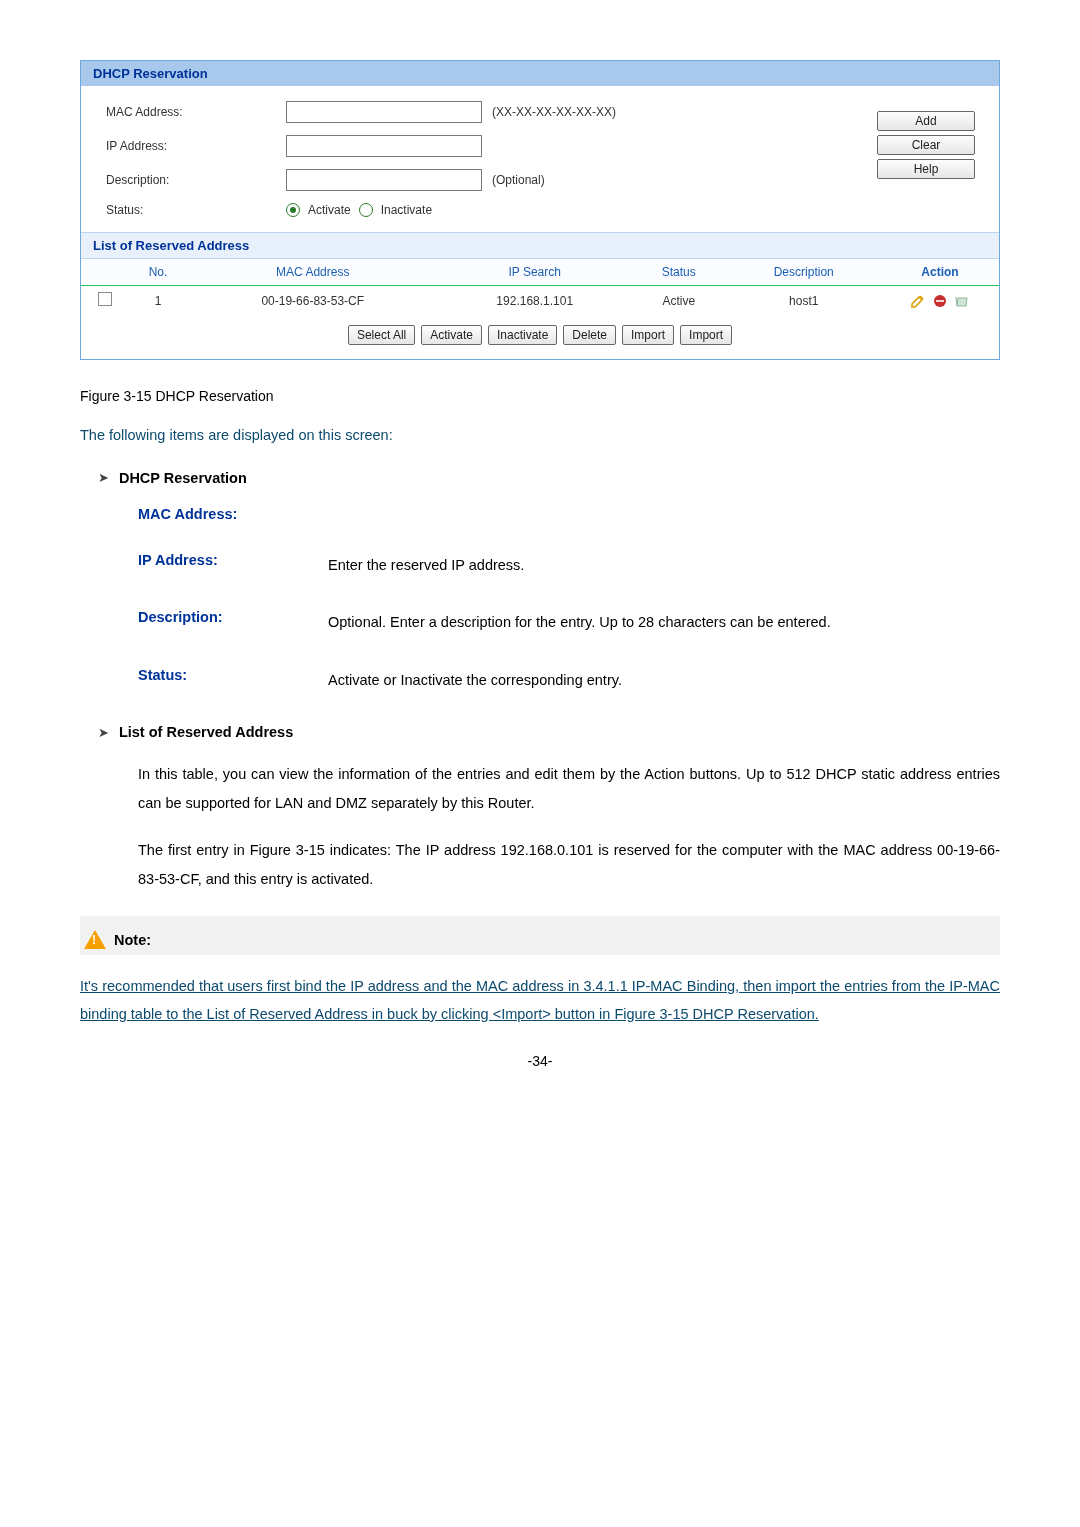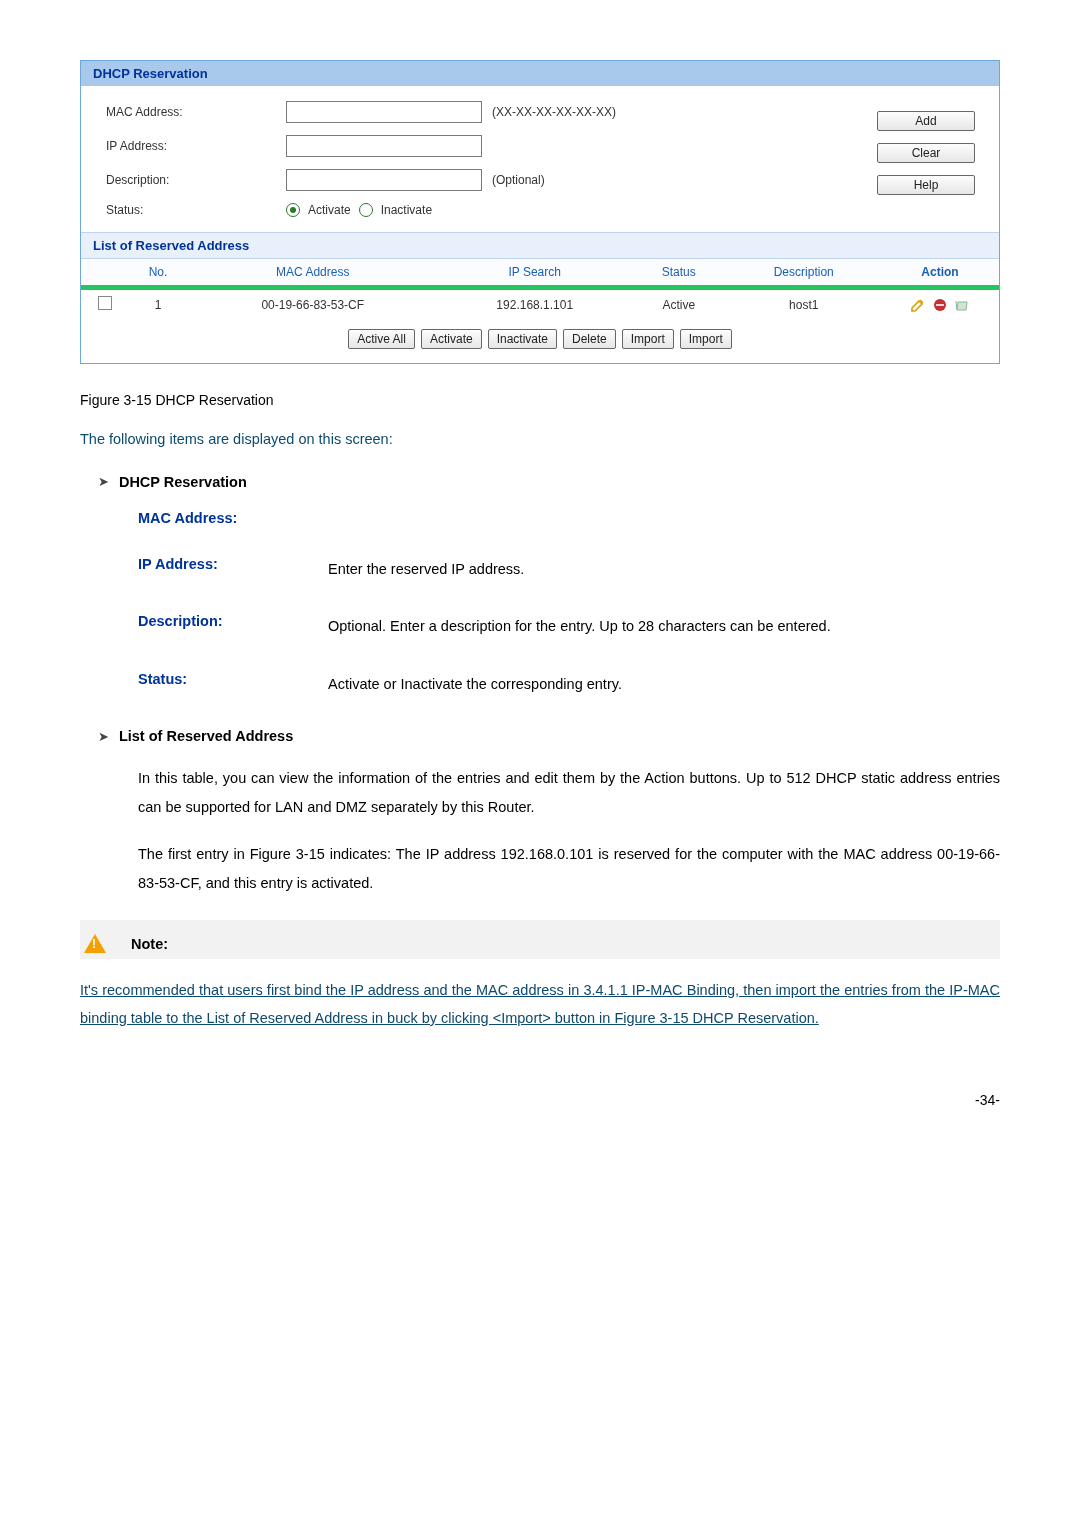--- a/index.html
+++ b/index.html
@@ -69,21 +69,21 @@
     content: "";
     width: 6px;
     height: 6px;
     border-radius: 50%;
     background: #2a7a2a;
   }
   .form-right {
     width: 100px;
     display: flex;
     flex-direction: column;
-    gap: 12px;
+    gap: 4px;
     padding-top: 10px;
     padding-right: 10px;
   }
   .btn {
     border: 1px solid #666;
     background: linear-gradient(#fdfdfd,#e6e6e6);
     font-size: 12px;
     padding: 2px 8px;
     text-align: center;
     border-radius: 2px;
@@ -104,21 +104,21 @@
     width: 100%;
     border-collapse: collapse;
     font-family: Verdana, sans-serif;
     font-size: 12px;
   }
   .tbl th {
     color: #1a5fb4;
     font-weight: normal;
     padding: 6px 4px;
     text-align: center;
-    border-bottom: 5px solid #22c55e;
+    border-bottom: 1px solid #22c55e;
     background: #fafcff;
   }
   .tbl td {
     text-align: center;
     padding: 6px 4px;
     color: #333;
   }
   .checkbox {
     width: 12px;
     height: 12px;
@@ -192,21 +192,21 @@
     margin-bottom: 18px;
   }
   .note-box {
     background: #f2f2f3;
     margin-top: 22px;
     padding: 14px 2px 6px 2px;
   }
   .note-head {
     display: flex;
     align-items: center;
-    gap: 25px;
+    gap: 8px;
     margin-left: 2px;
   }
   .warn-icon {
     width: 0; height: 0;
     border-left: 11px solid transparent;
     border-right: 11px solid transparent;
     border-bottom: 19px solid #f5a000;
     position: relative;
   }
   .warn-icon::after {
@@ -216,22 +216,22 @@
     top: 3px;
     color: #fff;
     font-weight: bold;
     font-size: 12px;
   }
   .note-title {
     font-weight: bold;
     font-size: 14.5px;
   }
   .page-num {
-    text-align: right;
-    margin-top: 60px;
+    text-align: center;
+    margin-top: 25px;
     font-size: 14px;
   }
   svg.icon { width:16px; height:16px; }
 </style>
 </head>
 <body>
 
 <div class="panel">
   <div class="panel-header">DHCP Reservation</div>
 
@@ -304,21 +304,21 @@
                 <path d="M3 13h9l1-8H4z" fill="#cfe6d6" stroke="#8fb59a"></path>
                 <path d="M3 13l-1-9" stroke="#8fb59a"></path>
               </svg>
           </div>
         </td>
       </tr>
     </tbody>
   </table>
 
   <div class="btn-row">
-    <div class="btn">Active All</div>
+    <div class="btn">Select All</div>
     <div class="btn">Activate</div>
     <div class="btn">Inactivate</div>
     <div class="btn">Delete</div>
     <div class="btn">Import</div>
     <div class="btn">Import</div>
   </div>
 </div>
 
 <div class="caption">Figure 3-15 DHCP Reservation</div>
 

